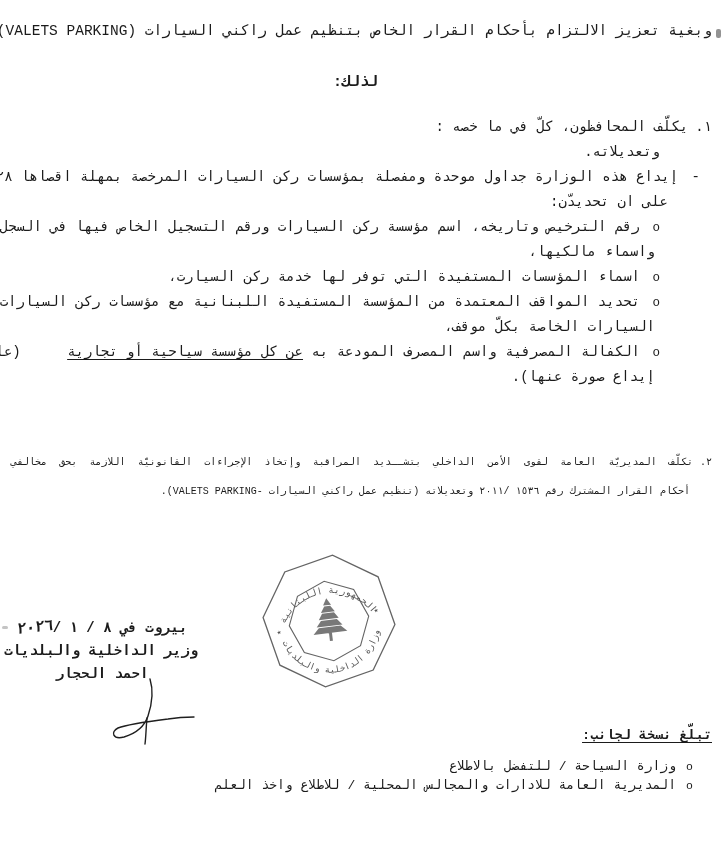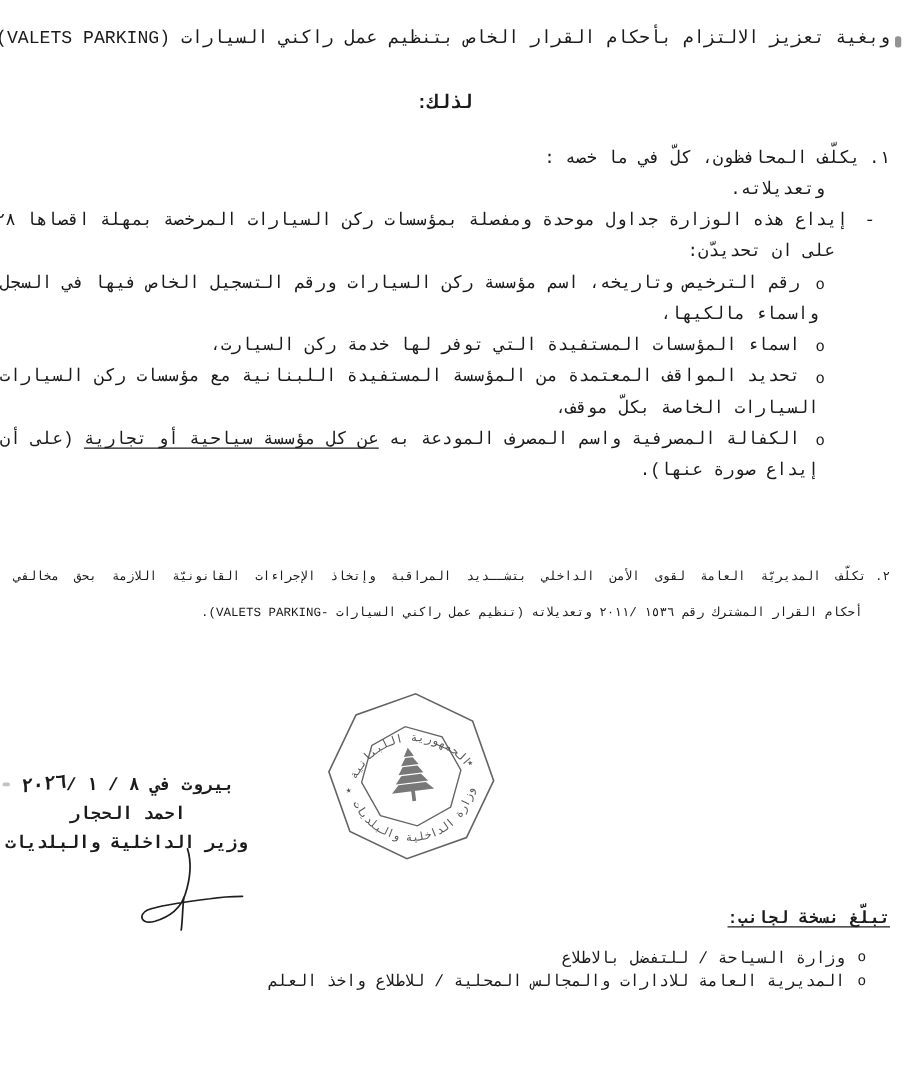--- a/index.html
+++ b/index.html
@@ -17,21 +17,21 @@
   #sec1 .row{position:relative;line-height:25px;text-align:right;}
   #sec1 .head-row{line-height:26px;}
   .num{margin-left:7px;}
   .dash-row{padding-right:12px;}
   .dm{margin-left:5px;}
   .ind1{padding-right:52px;}
   .ind2{padding-right:44px;}
   .brow{padding-right:72px;}
   .bmark{position:absolute;right:52px;top:1px;font-size:12.5px;}
   .bcont{padding-right:57px;}
-  .u{text-decoration:underline;text-underline-offset:3px;}
+  .u{text-decoration:underline;text-underline-offset:3px;margin-left:38px;}
 
   #sec2{position:absolute;top:448px;right:11px;left:11px;font-size:10px;}
   #sec2 .row{position:relative;line-height:29px;text-align:right;}
   .ind3{padding-right:22px;}
 
   #stamp{position:absolute;left:256px;top:550px;}
   #sigblock{position:absolute;left:6px;top:617px;width:192px;text-align:center;font-weight:bold;font-size:14px;line-height:23px;}
   .year{display:inline-block;transform:rotate(-6deg) skewX(-8deg);font-size:15px;letter-spacing:1px;}
   #sig{position:absolute;left:100px;top:676px;}
 
@@ -112,22 +112,22 @@
       </text>
       <text stroke="none" fill="#3f3f3f" font-size="9" text-anchor="middle" x="-51" y="8">٭</text>
       <text stroke="none" fill="#3f3f3f" font-size="9" text-anchor="middle" x="48" y="-2">٭</text>
     </g>
   </svg>
 
   <div id="sigblock">
     <div class="nw">
       <span>بيروت في ٨ / ١ /</span><span class="year">٢٠٢٦</span>
     </div>
+    <div class="nw">وزير الداخلية والبلديات</div>
     <div class="nw">احمد الحجار</div>
-    <div class="nw">وزير الداخلية والبلديات</div>
   </div>
 
   <svg id="sig" width="110" height="72" viewBox="0 0 110 72">
     <g stroke="#1f1f1f" stroke-width="1.4" fill="none" stroke-linecap="round">
       <path d="M 50,3 C 54,16 52,28 48,40 C 44,52 34,58 24,61 C 13,64 10,56 18,52 C 28,48 52,45 68,43 C 80,41 89,41 94,41"></path>
       <path d="M 47,42 C 46,52 46,60 45,68"></path>
     </g>
   </svg>
 
   <div id="dist">

